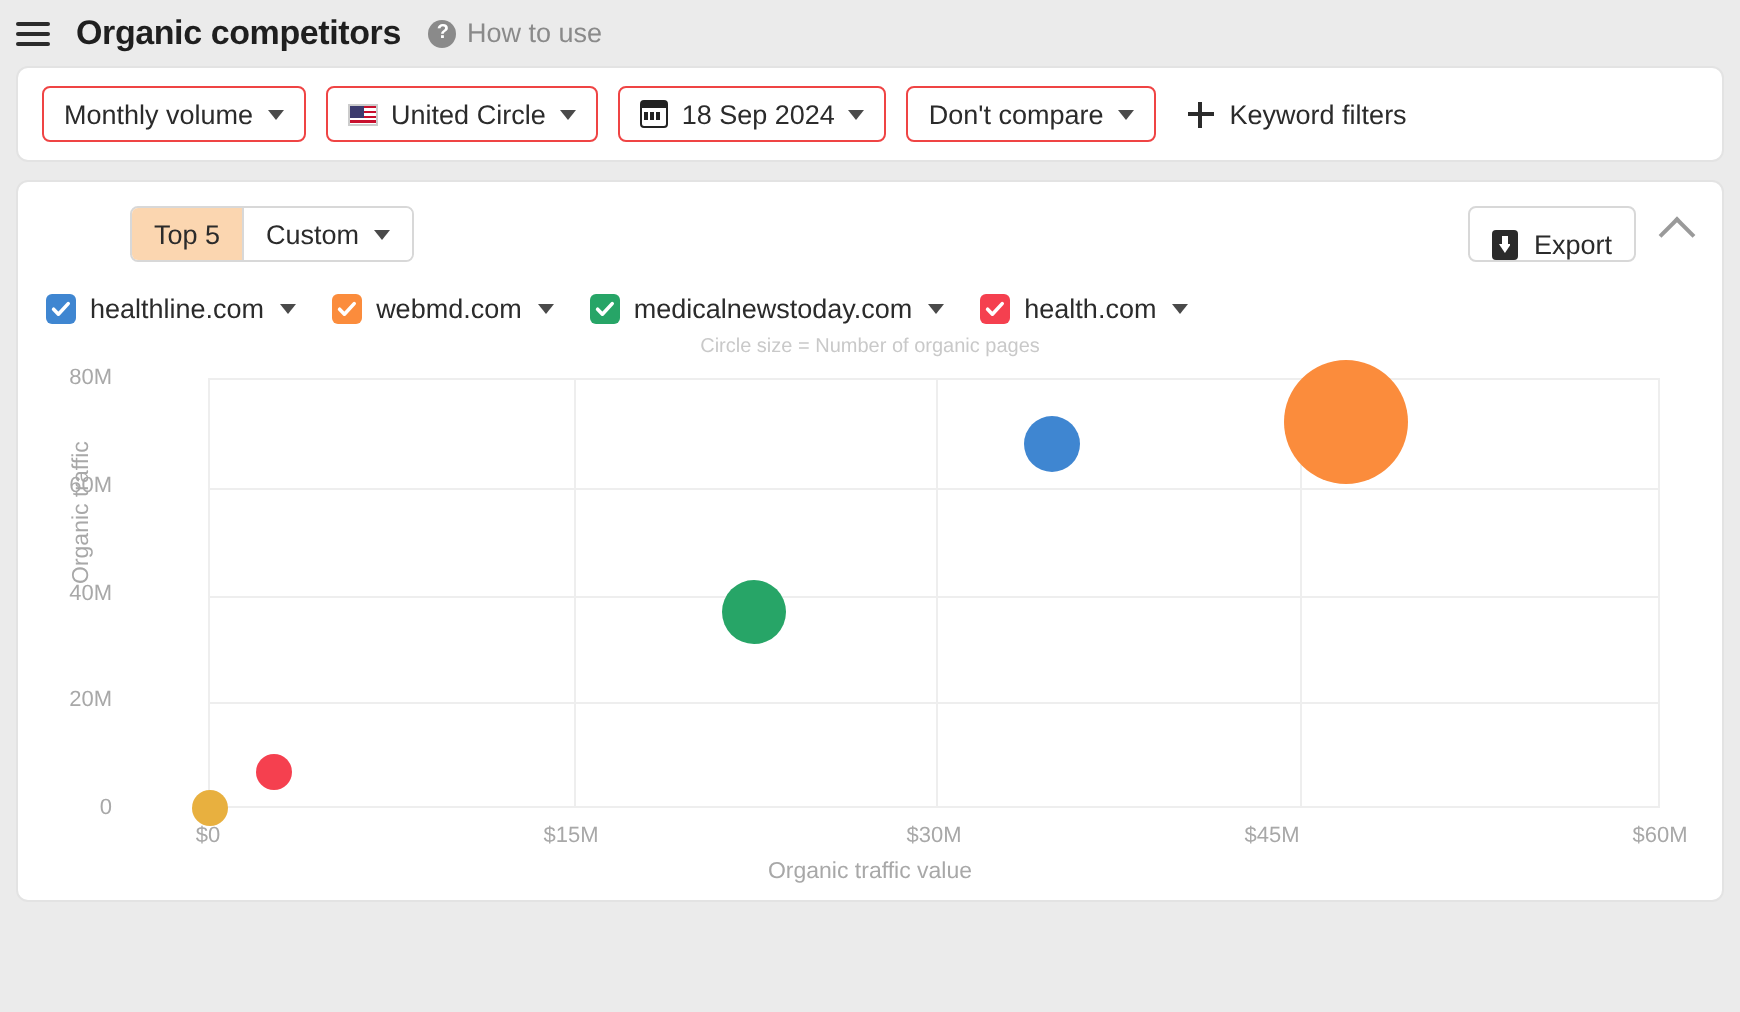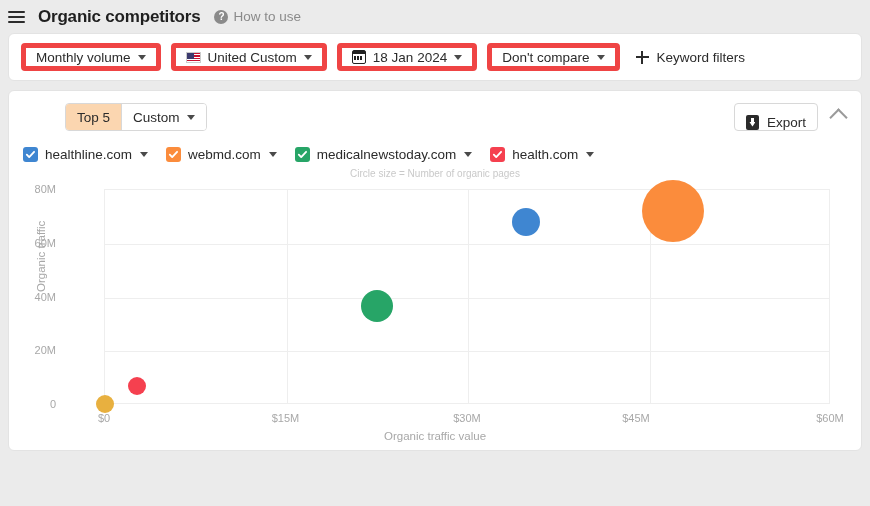--- a/index.html
+++ b/index.html
@@ -63,21 +63,21 @@
   }
   .filter-bar {
     height: 48px;
     display: flex;
     align-items: center;
     padding: 0 12px;
     gap: 10px;
   }
   .pill {
     height: 28px;
-    border: 5px solid #ef4444;
+    border: 1px solid #ef4444;
     border-radius: 4px;
     background: #fff;
     display: inline-flex;
     align-items: center;
     gap: 7px;
     padding: 0 10px;
     font-size: 13.5px;
     color: #2b2b2b;
     cursor: pointer;
     white-space: nowrap;
@@ -319,26 +319,26 @@
 <div class="card filter-bar">
   <div class="pill">
     <span>Monthly volume</span>
     <span class="caret"></span>
   </div>
   <div class="pill">
     <span class="flag">
       <span class="stripes"></span>
         <span class="canton"></span>
     </span>
-    <span>United Custom</span>
+    <span>United Circle</span>
     <span class="caret"></span>
   </div>
   <div class="pill">
     <span class="cal-icon"></span>
-    <span>18 Jan 2024</span>
+    <span>18 Sep 2024</span>
     <span class="caret"></span>
   </div>
   <div class="pill">
     <span>Don't compare</span>
     <span class="caret"></span>
   </div>
   <div class="kw-filter">
     <span class="plus"></span>
     <span>Keyword filters</span>
   </div>

